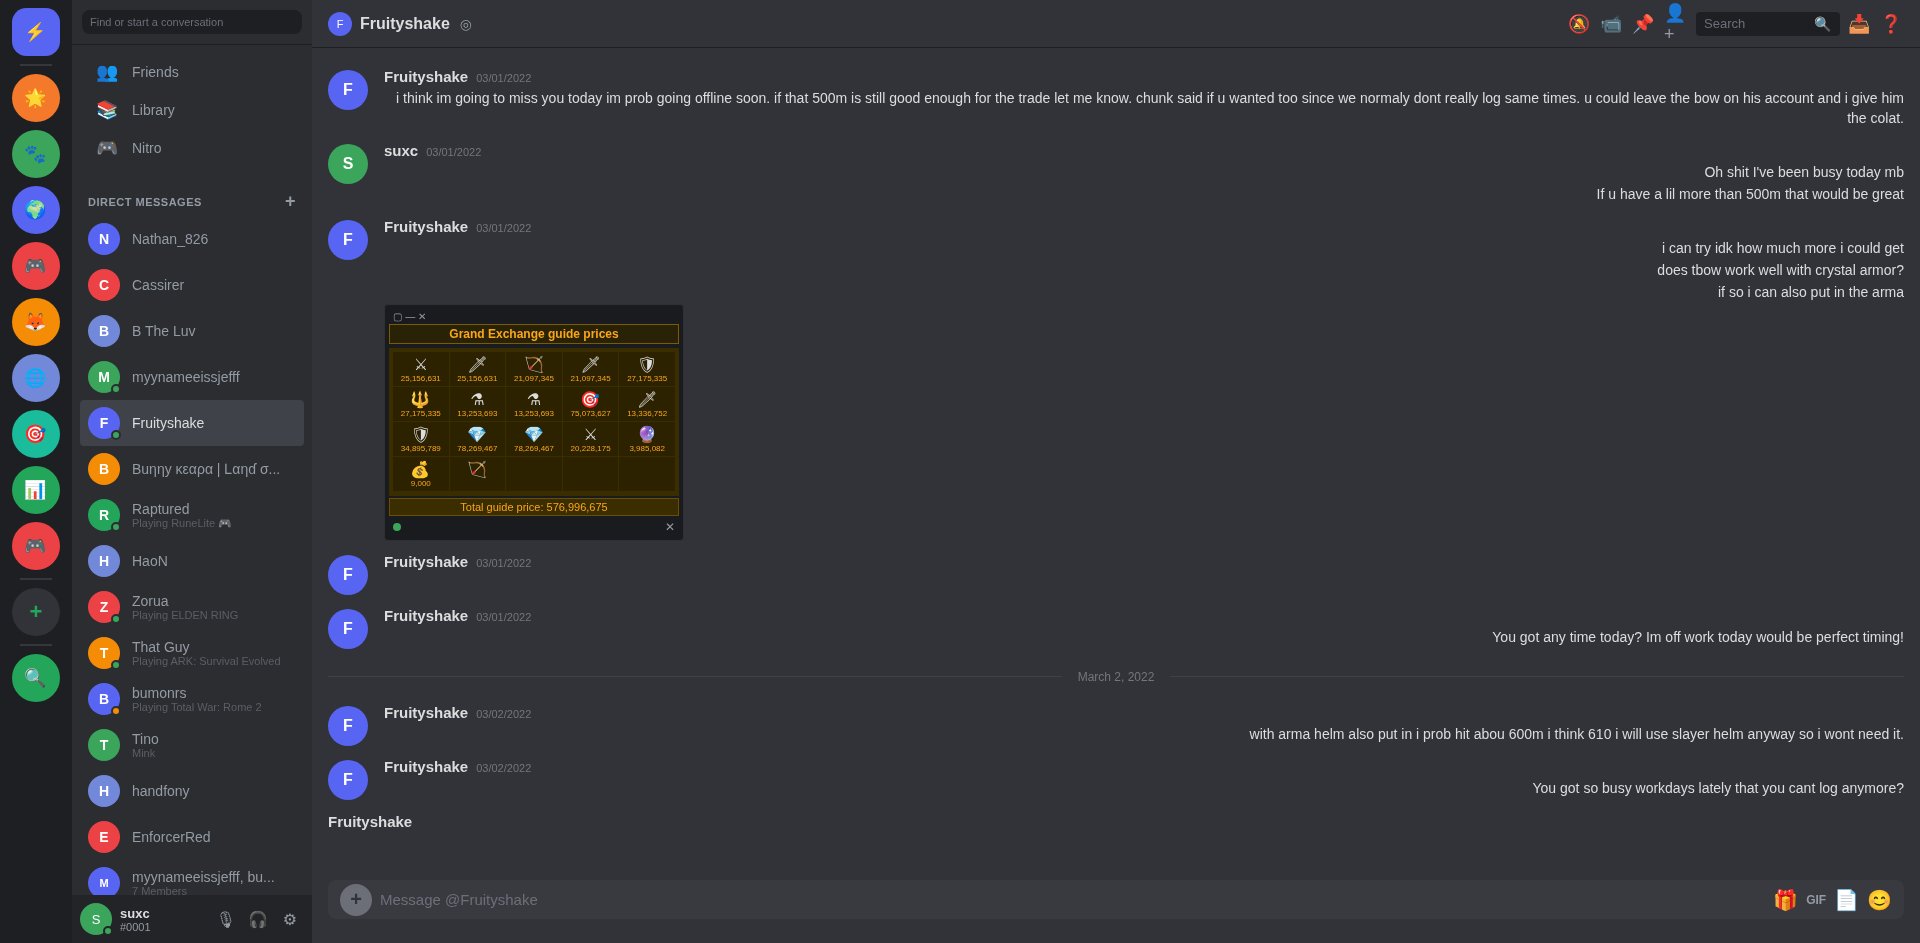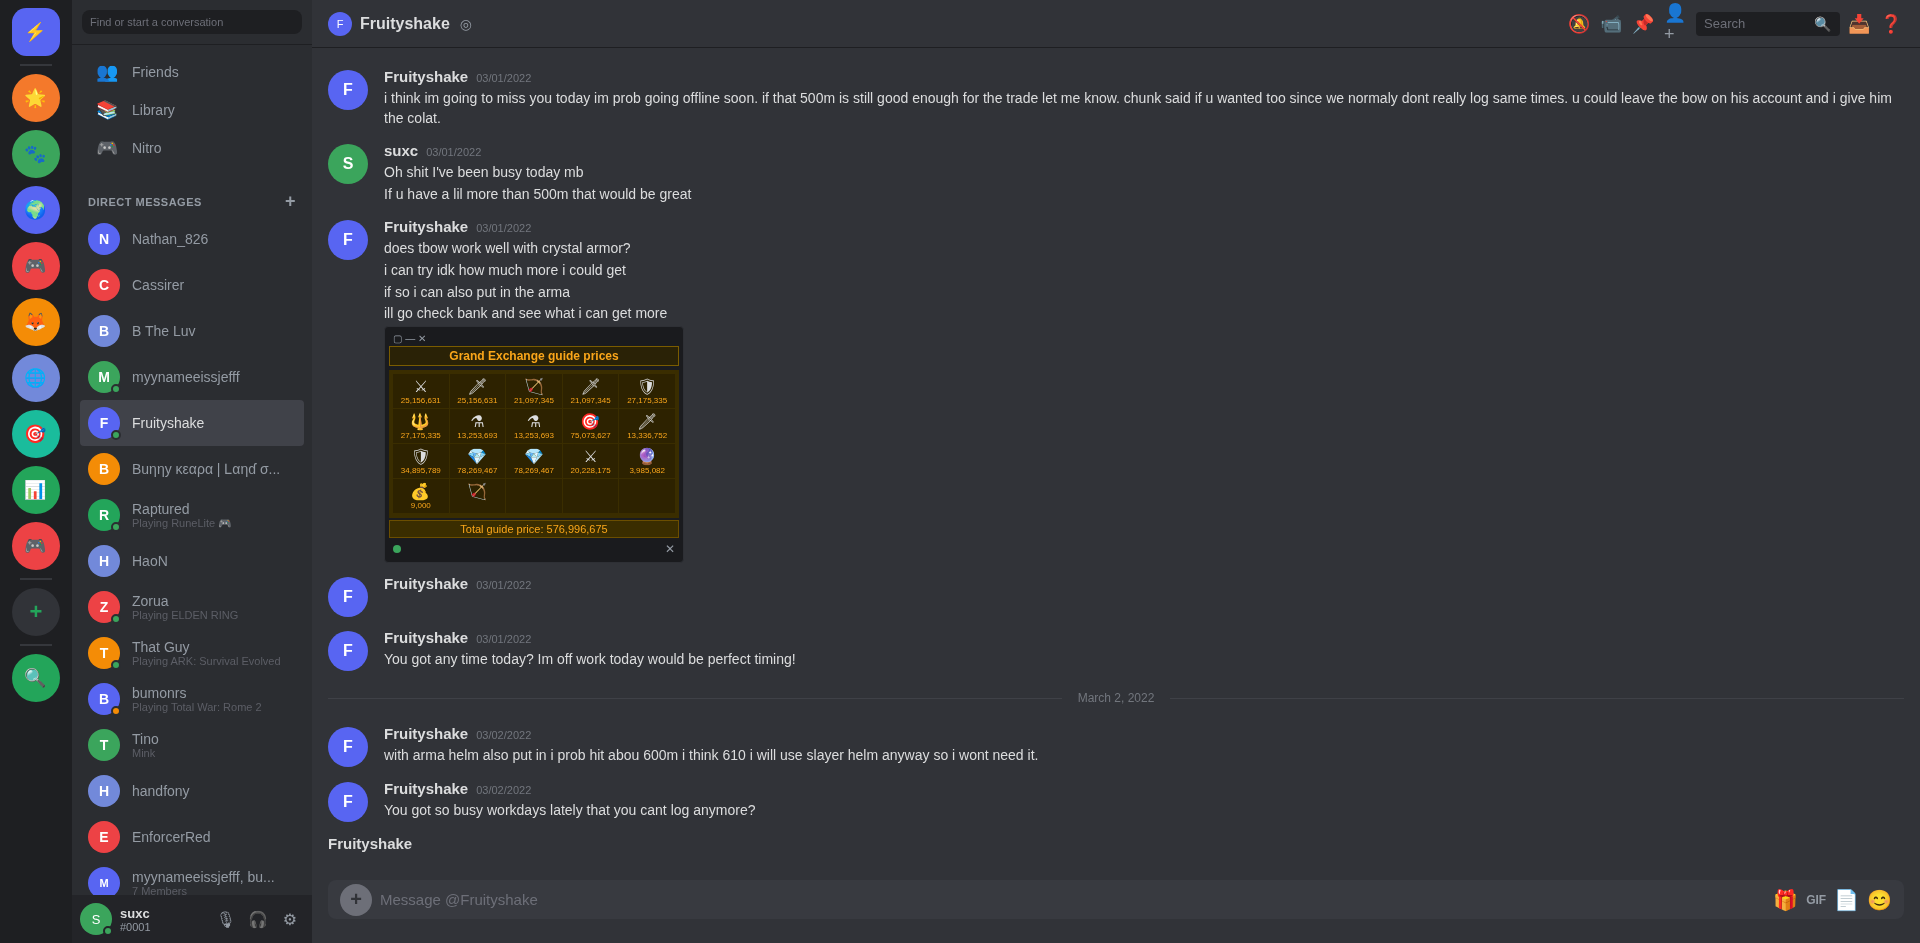--- a/index.html
+++ b/index.html
@@ -310,21 +310,21 @@
     .msg-timestamp {
       font-size: 11px;
       color: #72767d;
     }
     .msg-text {
       font-size: 14px;
       color: #dcddde;
       line-height: 1.4;
       word-wrap: break-word;
     }
-    .msg-text p { margin-bottom: 2px; }
+    .msg-text p { margin-bottom: 2px; text-align: right; }
 
     .date-divider {
       display: flex;
       align-items: center;
       margin: 16px 16px;
       gap: 16px;
     }
     .date-divider .line {
       flex: 1;
       height: 1px;
@@ -672,24 +672,23 @@
     </div>
 
     <div class="message-group">
       <div class="msg-avatar" style="background:#5865f2">F</div>
       <div class="msg-content">
         <div class="msg-header">
           <span class="msg-username">Fruityshake</span>
           <span class="msg-timestamp">03/01/2022</span>
         </div>
         <div class="msg-text">
+          <p>i can try idk how much more i could get</p>
           <p>does tbow work well with crystal armor?</p>
-          <p>i can try idk how much more i could get</p>
           <p>if so i can also put in the arma</p>
-          <p>ill go check bank and see what i can get more</p>
         </div>
 
         <div class="game-image-inner">
           <div style="display:flex; align-items:center; justify-content:space-between; padding:2px 4px;">
             <span style="font-size:10px; color:#949ba4;">▢ — ✕</span>
           </div>
           <div class="game-image-title">Grand Exchange guide prices</div>
           <div style="background:#3a2d00; padding:4px;">
 
             <div style="display:grid; grid-template-columns:repeat(5,1fr); gap:1px; margin-bottom:1px;">

